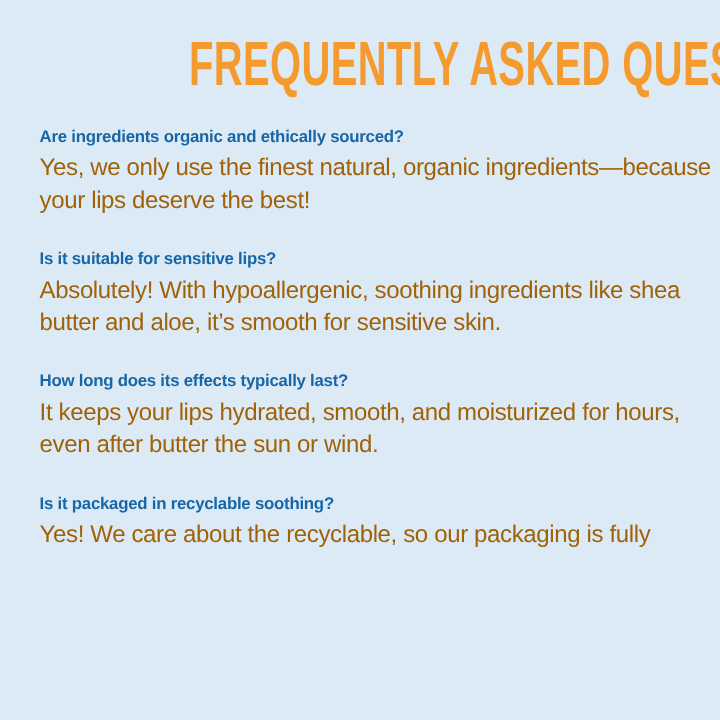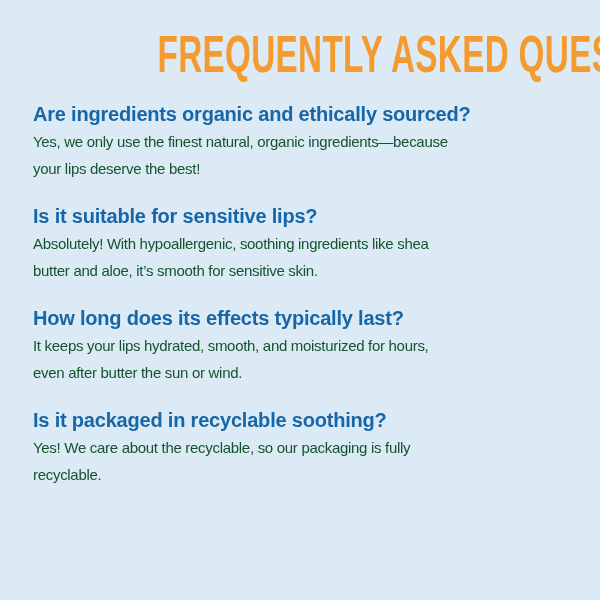--- a/index.html
+++ b/index.html
@@ -32,31 +32,31 @@
     white-space: nowrap;
     letter-spacing: 0.5px;
   }
   .faq-list {
     padding: 12px 20px 0 33px;
   }
   .faq-item {
     margin-bottom: 21px;
   }
   .question {
-    font-size: 20px;
+    font-size: 14px;
     font-weight: 700;
     color: #1766a8;
     line-height: 27px;
     letter-spacing: -0.2px;
     white-space: nowrap;
   }
   .answer-line {
-    font-size: 15px;
+    font-size: 20px;
     font-weight: 400;
-    color: #14532d;
+    color: #a16207;
     line-height: 27px;
     letter-spacing: -0.3px;
     white-space: nowrap;
   }
 </style>
 </head>
 <body>
 
 <div class="page">
 
@@ -88,18 +88,17 @@
       <div class="answer">
         <div class="answer-line">It keeps your lips hydrated, smooth, and moisturized for hours,</div>
         <div class="answer-line">even after butter the sun or wind.</div>
       </div>
     </section>
 
     <section class="faq-item">
       <div class="question">Is it packaged in recyclable soothing?</div>
       <div class="answer">
         <div class="answer-line">Yes! We care about the recyclable, so our packaging is fully</div>
-        <div class="answer-line">recyclable.</div>
       </div>
     </section>
 
   </div>
 </div>
 
 </body></html>

